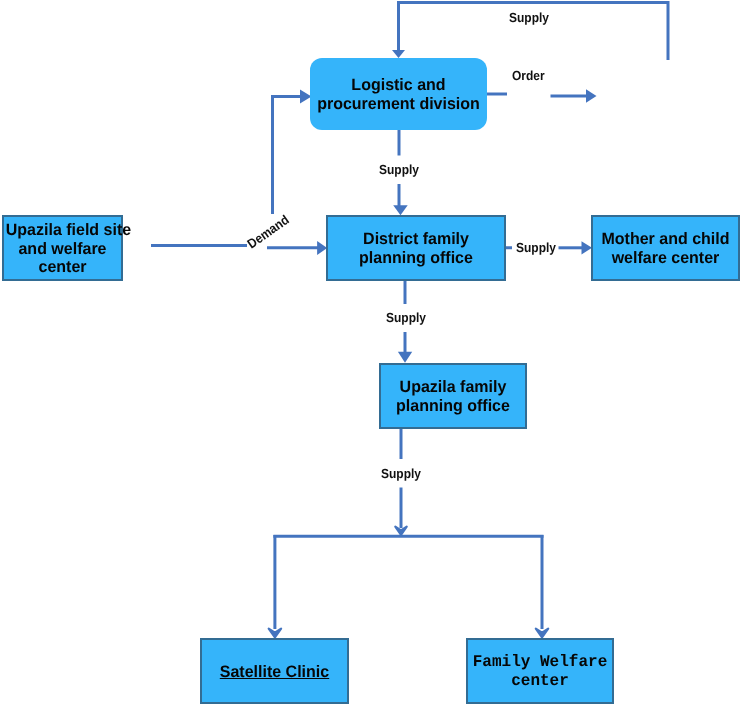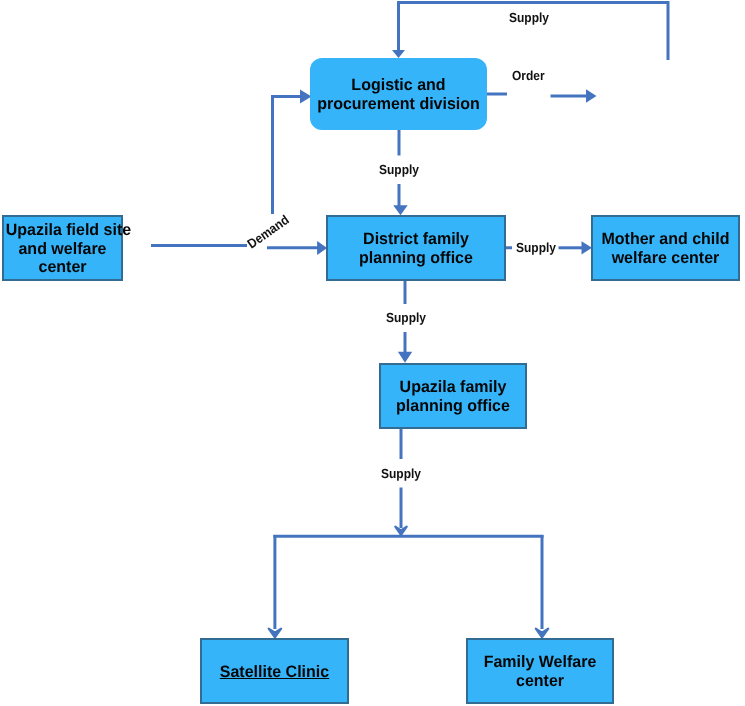--- a/index.html
+++ b/index.html
@@ -99,21 +99,21 @@
         <span>planning office</span>
       </span>
   </div>
 
   <div class="nodebox" style="left:200px;top:638px;width:149px;height:66px;font-size:16.5px;line-height:1.14;text-decoration:underline;">
     <span class="lines">
         <span>Satellite Clinic</span>
       </span>
   </div>
 
-  <div class="nodebox" style="left:466px;top:638px;width:148px;height:66px;font-size:16.5px;line-height:1.14;">
+  <div class="nodebox" style="left:466px;top:638px;width:148px;height:66px;font-size:16.5px;line-height:1.14;font-family:Liberation Mono, monospace;">
     <span class="lines">
         <span>Family Welfare</span>
         <span>center</span>
       </span>
   </div>
 
   <div class="edgelabel" style="left:509px;top:11px;"><span>Supply</span></div>
 
   <div class="edgelabel" style="left:512px;top:69px;"><span>Order</span></div>
 

